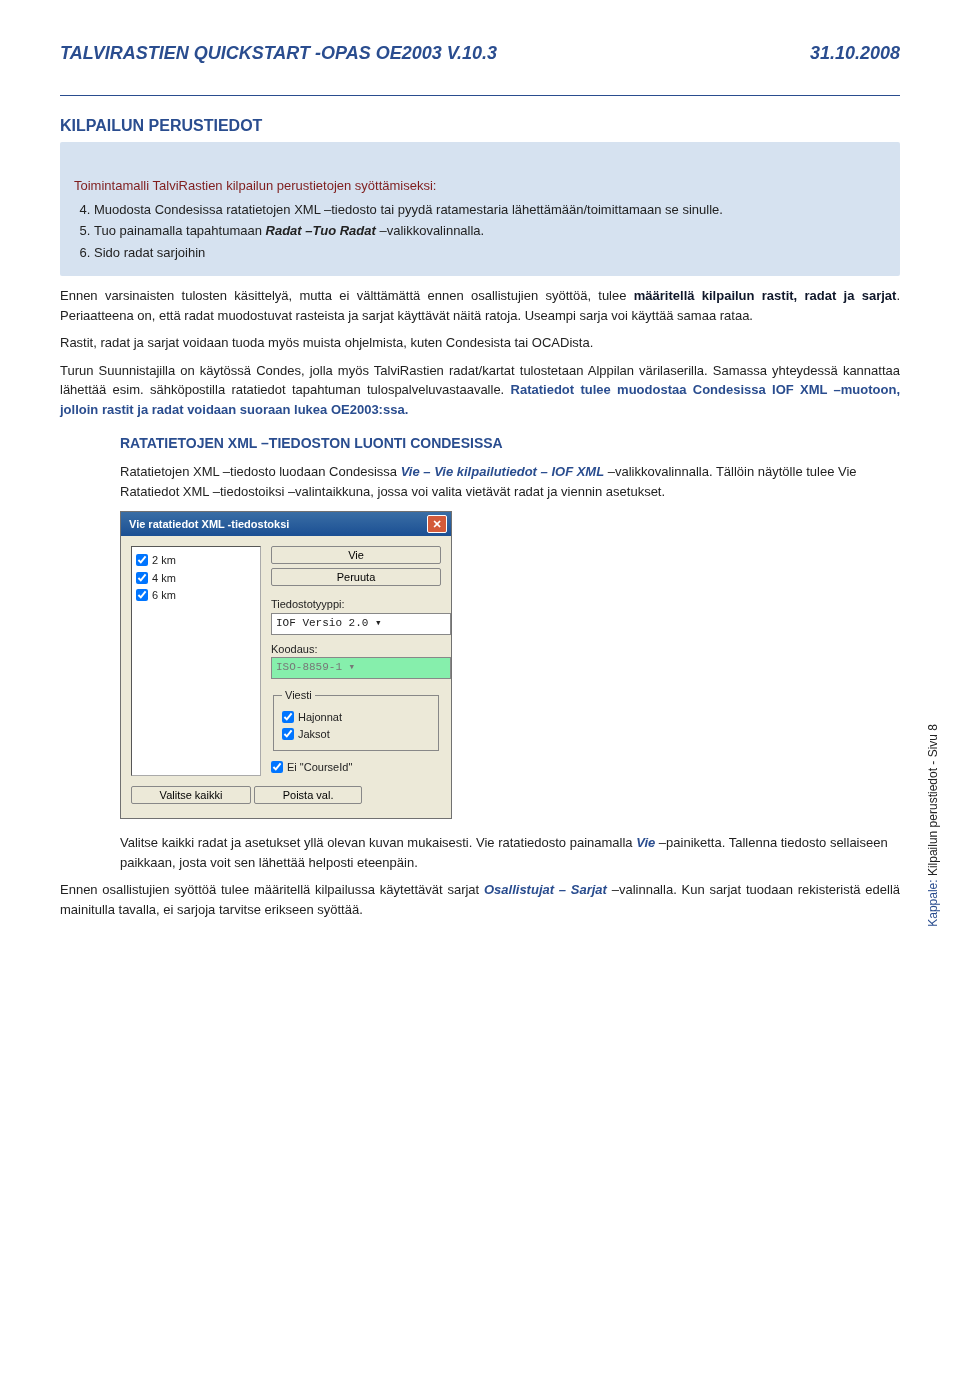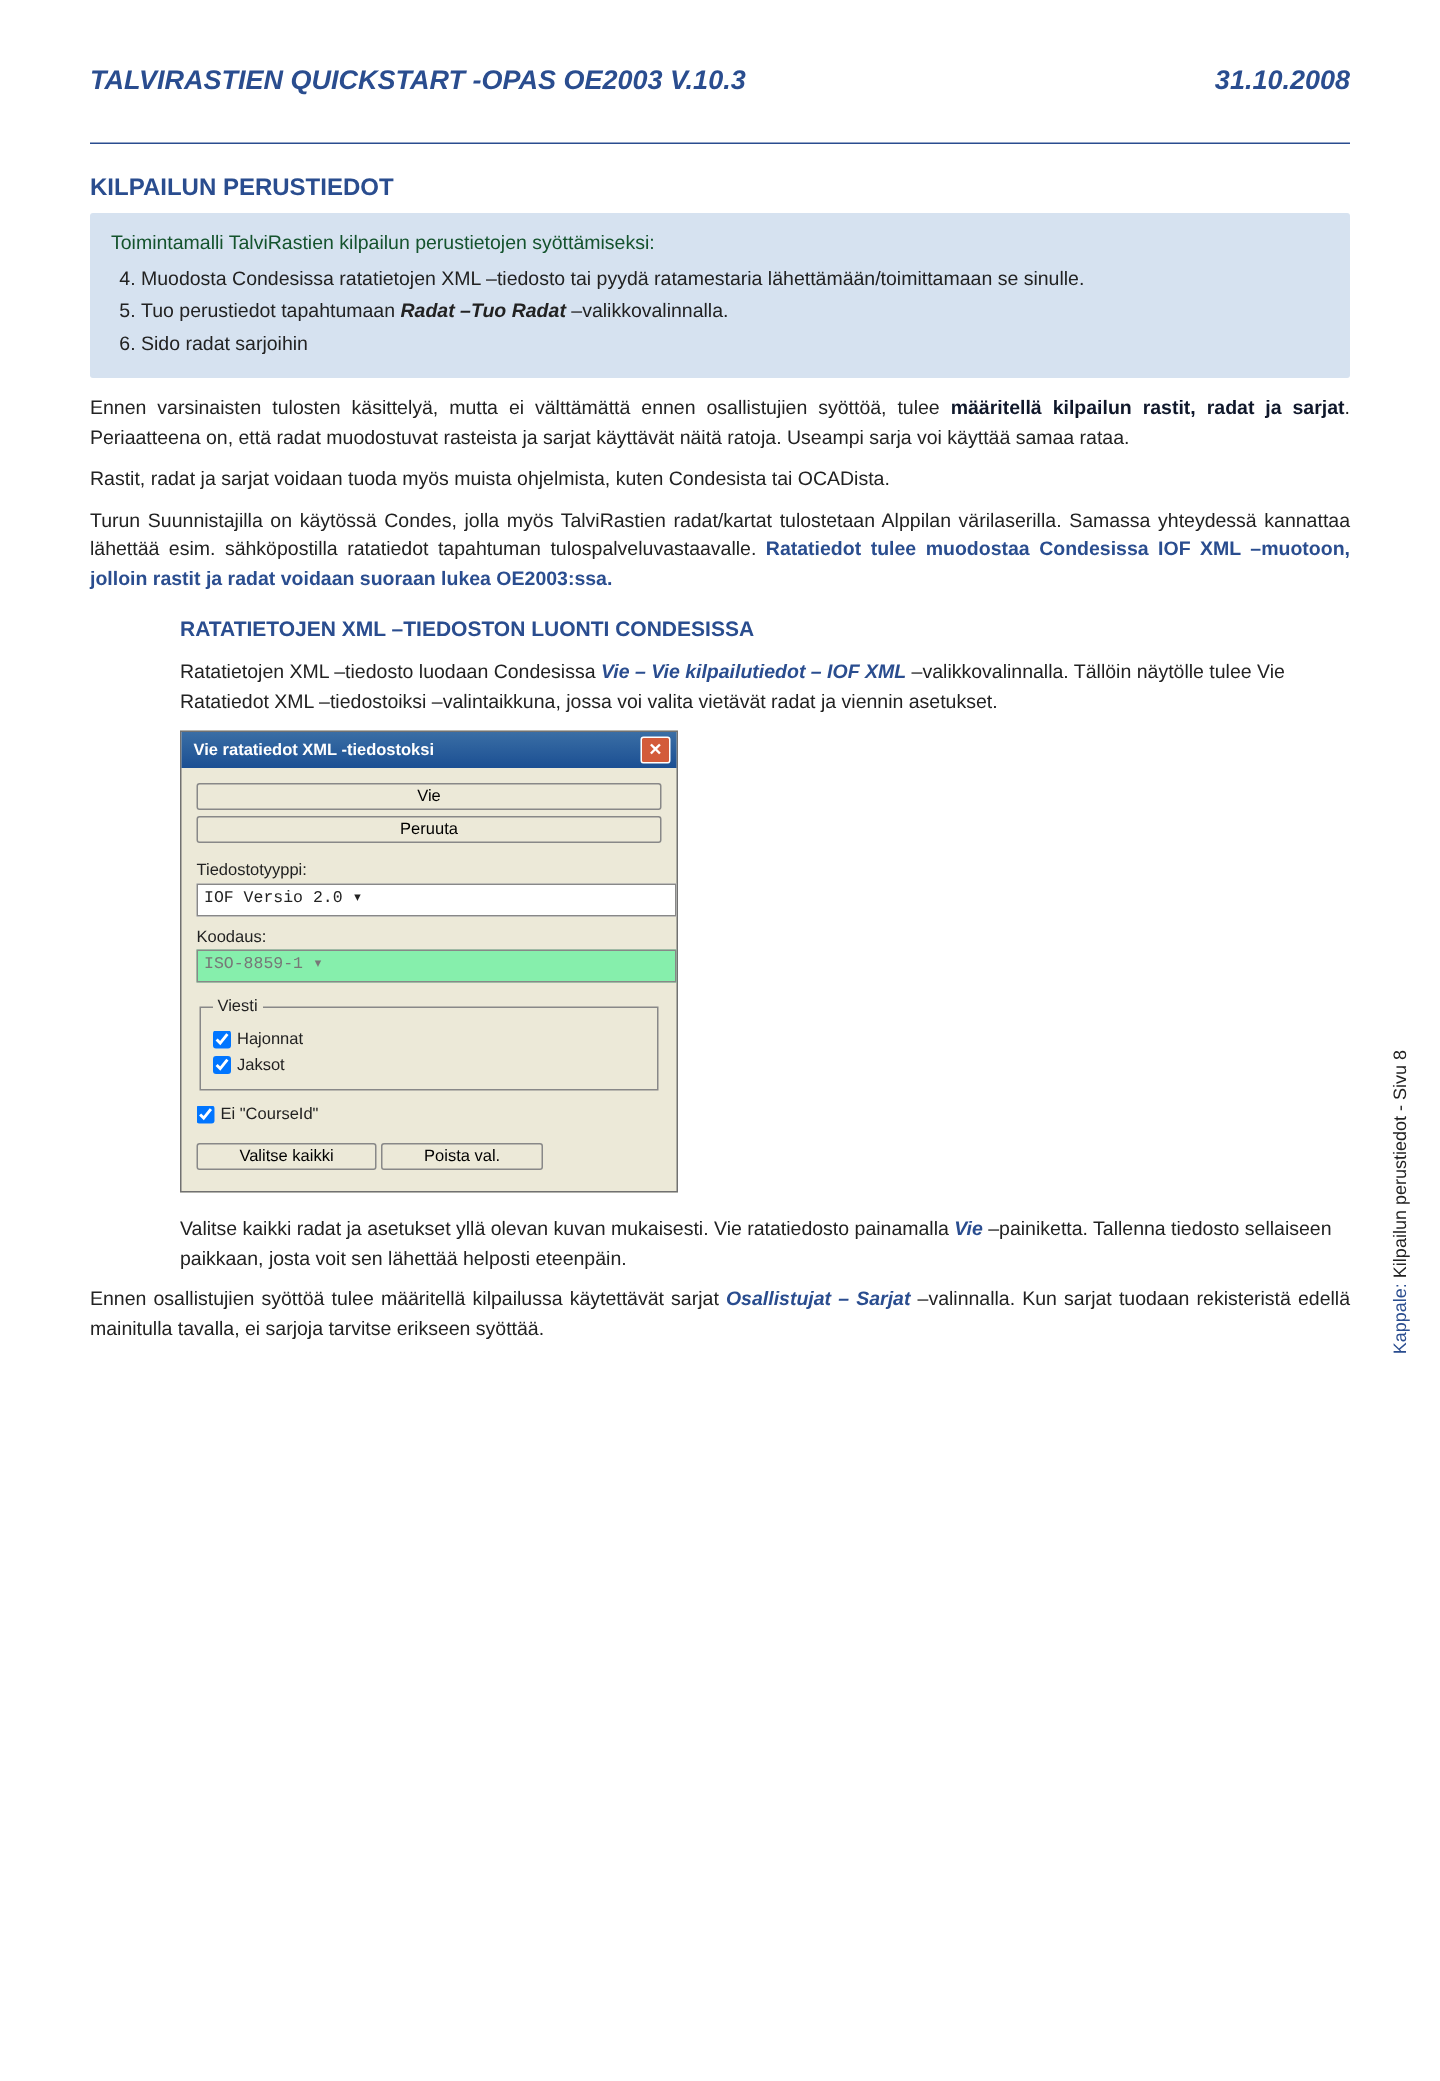--- a/index.html
+++ b/index.html
@@ -37,21 +37,22 @@
     font-variant: small-caps;
     margin: 10px 0 4px 0;
   }
   .blue-box {
     background: #d6e2f0;
     padding: 10px 14px;
     margin: 4px 0 10px 0;
     border-radius: 2px;
   }
   .blue-box .lead {
-    color: #14532d;
+    color: #7f1d1d;
+    margin-top: 24px;
   }
   ol.steps {
     margin: 4px 0 4px 20px;
     padding: 0;
   }
   ol.steps li { margin: 0 0 2px 0; }
   .orange { color: #0f172a; }
   .blue { color: #2a4d8f; }
   .italic { font-style: italic; }
   .bold { font-weight: bold; }
@@ -157,21 +158,21 @@
 </div>
 <hr class="top">
 
 <div class="section-h">KILPAILUN PERUSTIEDOT</div>
 
 <div class="blue-box">
   <div class="lead">Toimintamalli TalviRastien kilpailun perustietojen syöttämiseksi:</div>
   <ol class="steps" start="4">
     <li>Muodosta Condesissa ratatietojen XML –tiedosto tai pyydä ratamestaria lähettämään/toimittamaan se sinulle.</li>
     <li>
-      <span>Tuo perustiedot tapahtumaan </span><span class="italic bold">Radat –Tuo Radat</span><span> –valikkovalinnalla.</span>
+      <span>Tuo painamalla tapahtumaan </span><span class="italic bold">Radat –Tuo Radat</span><span> –valikkovalinnalla.</span>
     </li>
     <li>Sido radat sarjoihin</li>
   </ol>
 </div>
 
 <p>
   <span>Ennen varsinaisten tulosten käsittelyä, mutta ei välttämättä ennen osallistujien syöttöä, tulee </span><span class="orange bold">määritellä kilpailun rastit, radat ja sarjat</span><span>. Periaatteena on, että radat muodostuvat rasteista ja sarjat käyttävät näitä ratoja. Useampi sarja voi käyttää samaa rataa.</span>
 </p>
 
 <p>Rastit, radat ja sarjat voidaan tuoda myös muista ohjelmista, kuten Condesista tai OCADista.</p>
@@ -185,20 +186,34 @@
   <p style="text-align:left;">
     <span>Ratatietojen XML –tiedosto luodaan Condesissa </span><span class="italic bold blue">Vie – Vie kilpailutiedot – IOF XML</span><span> –valikkovalinnalla. Tällöin näytölle tulee Vie Ratatiedot XML –tiedostoiksi –valintaikkuna, jossa voi valita vietävät radat ja viennin asetukset.</span>
   </p>
 
   <div class="dialog">
     <div class="dlg-title">
       <span>Vie ratatiedot XML -tiedostoksi</span>
       <div class="dlg-close">✕</div>
     </div>
     <div class="dlg-body">
+      <div class="dlg-left">
+        <div class="chk-row">
+          <input type="checkbox" checked="" style="">
+            <span>2 km</span>
+        </div>
+        <div class="chk-row">
+          <input type="checkbox" checked="" style="">
+            <span>4 km</span>
+        </div>
+        <div class="chk-row">
+          <input type="checkbox" checked="" style="">
+            <span>6 km</span>
+        </div>
+      </div>
       <div class="dlg-right">
         <button class="dlg-btn">Vie</button>
         <button class="dlg-btn">Peruuta</button>
 
         <div class="dlg-label">Tiedostotyyppi:</div>
         <div class="dlg-sel"><span>IOF Versio 2.0</span> ▾</div>
 
         <div class="dlg-label">Koodaus:</div>
         <div class="dlg-sel disabled"><span>ISO-8859-1</span> ▾</div>
 

